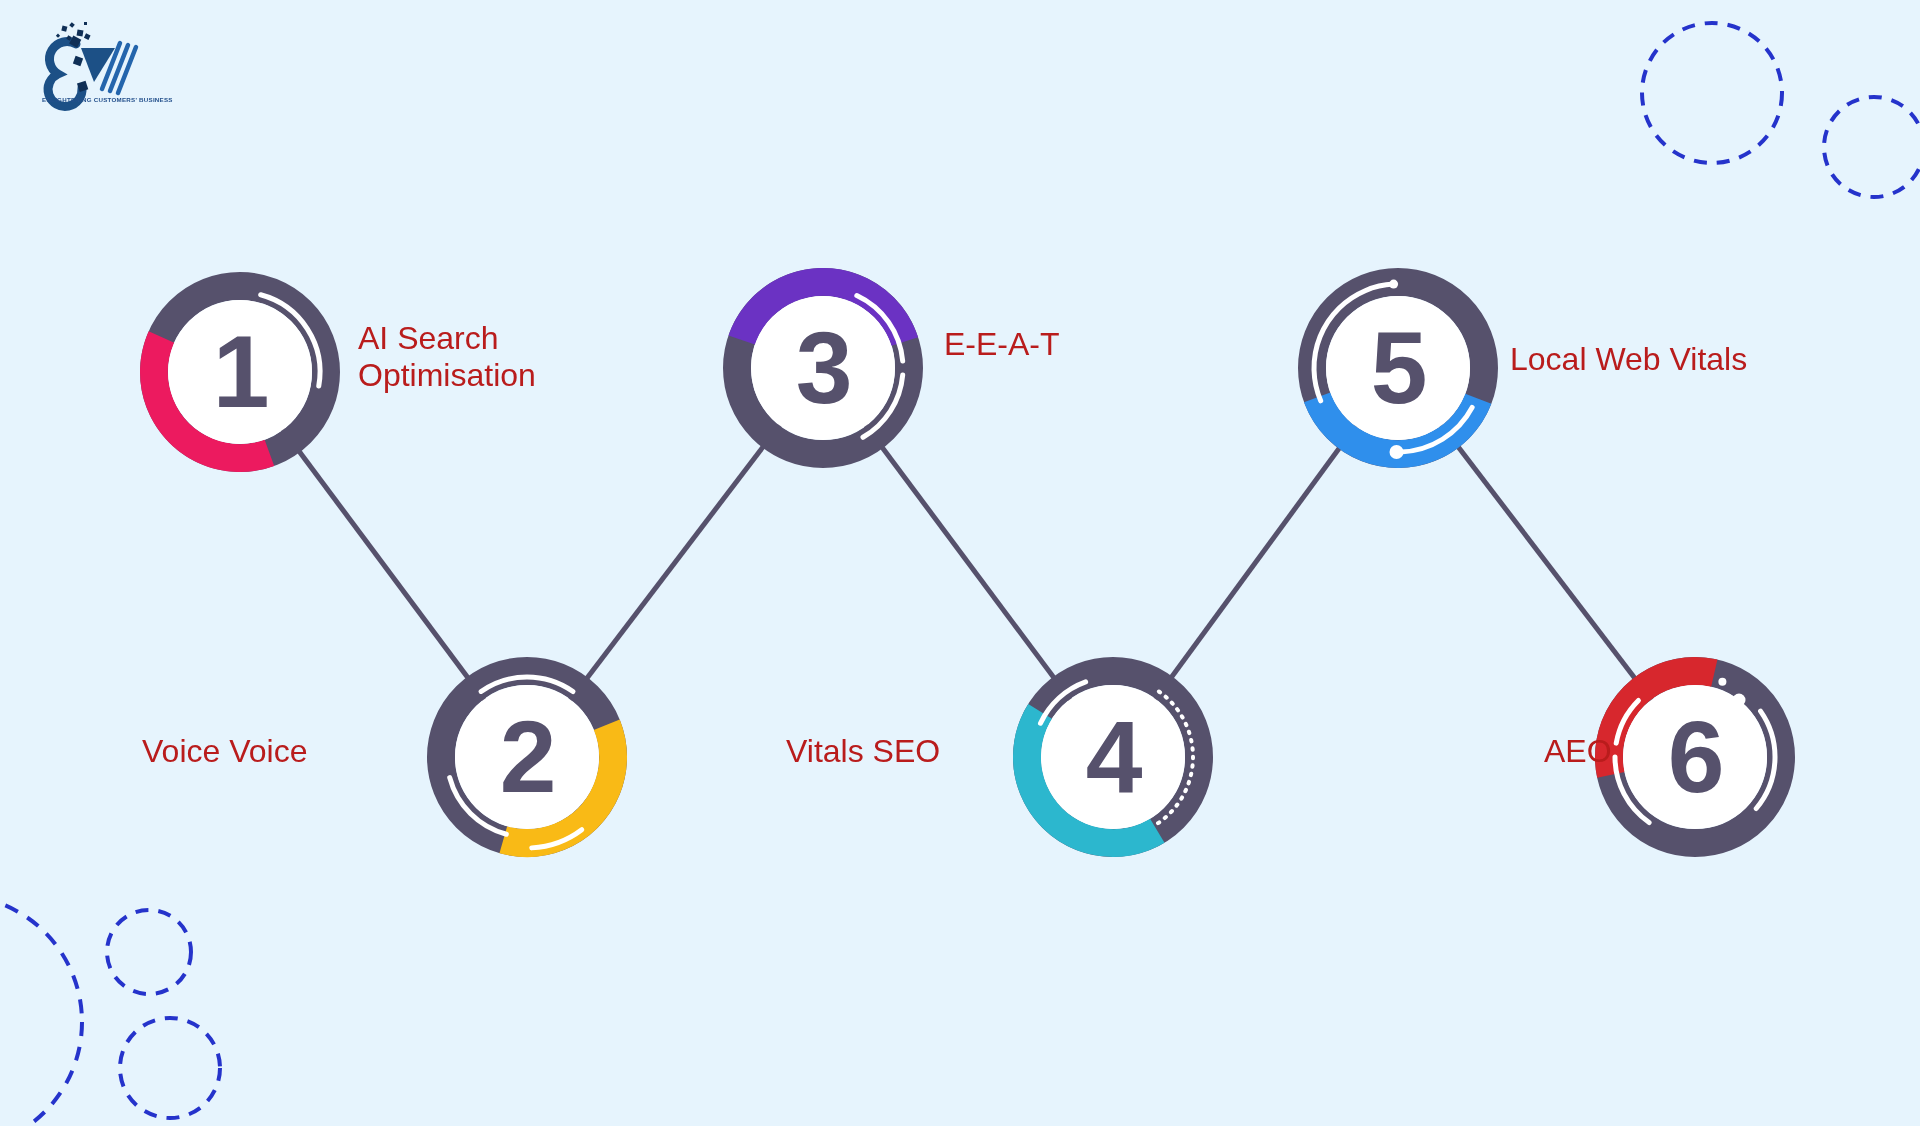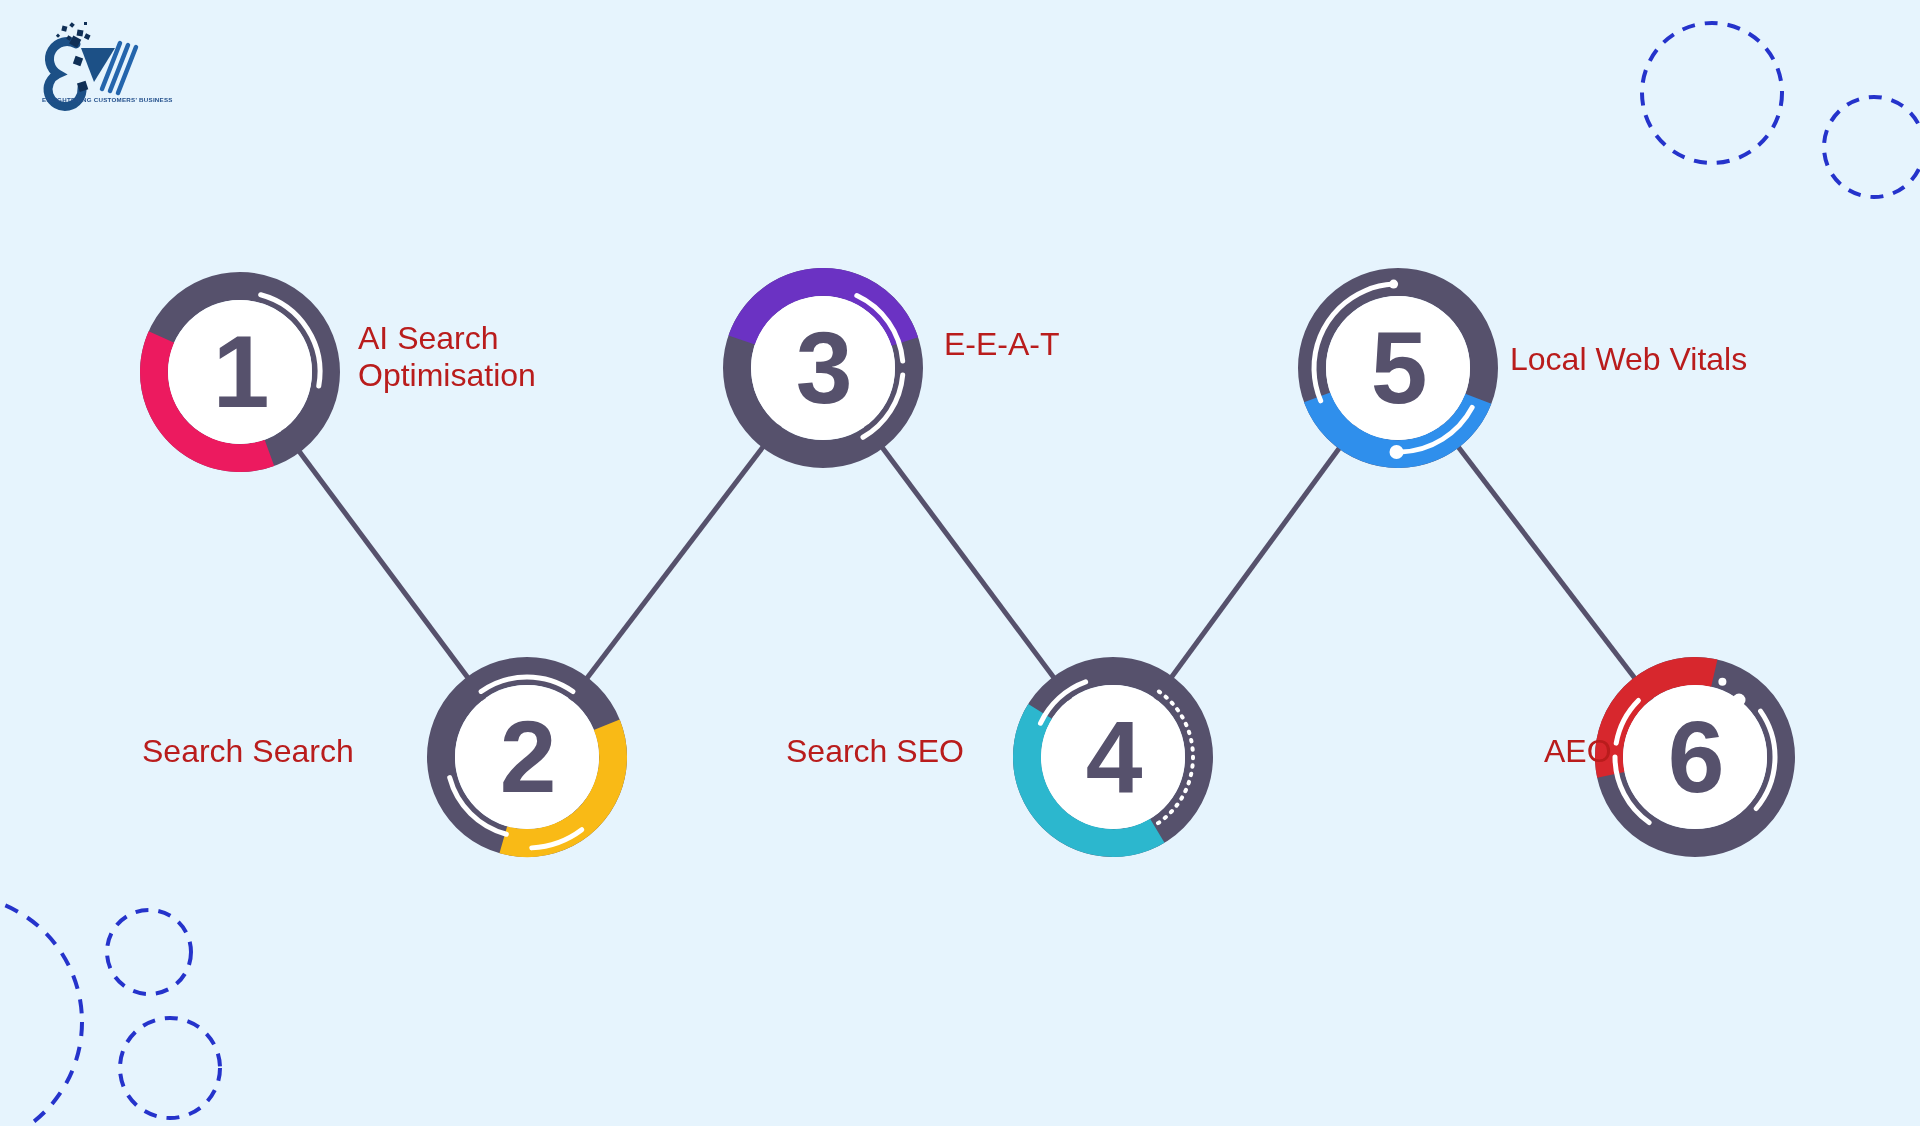--- a/index.html
+++ b/index.html
@@ -75,21 +75,21 @@
     <svg width="220" height="220" viewBox="0 0 220 220">
       <circle cx="110" cy="110" r="86" fill="none" stroke-width="28" stroke="#56516C"></circle>
       <circle cx="110" cy="110" r="86" fill="none" stroke-width="28" pathLength="360" stroke-dasharray="128 360" transform="rotate(-22 110 110)" stroke="#F9BA16"></circle>
       <circle cx="110" cy="110" r="72" fill="#FFFFFF"></circle>
       <circle class="warc" cx="110" cy="110" r="80" stroke-width="5" pathLength="360" stroke-dasharray="70 360" transform="rotate(-125 110 110)"></circle>
       <circle class="warc" cx="110" cy="110" r="80" stroke-width="5" pathLength="360" stroke-dasharray="60 360" transform="rotate(105 110 110)"></circle>
       <circle class="warc" cx="110" cy="110" r="91" stroke-width="5" pathLength="360" stroke-dasharray="34 360" transform="rotate(53 110 110)"></circle>
     </svg>
     <div class="num">2</div>
   </div>
-  <div class="label" style="left:142px;top:733px">Search Search</div>
+  <div class="label" style="left:142px;top:733px">Voice Voice</div>
 
   <div class="node" style="left:713px;top:258px">
     <svg width="220" height="220" viewBox="0 0 220 220">
       <circle cx="110" cy="110" r="86" fill="none" stroke-width="28" stroke="#56516C"></circle>
       <circle cx="110" cy="110" r="86" fill="none" stroke-width="28" pathLength="360" stroke-dasharray="143 360" transform="rotate(199 110 110)" stroke="#6B32C3"></circle>
       <circle cx="110" cy="110" r="72" fill="#FFFFFF"></circle>
       <circle class="warc" cx="110" cy="110" r="80" stroke-width="5" pathLength="360" stroke-dasharray="60 360" transform="rotate(-65 110 110)"></circle>
       <circle class="warc" cx="110" cy="110" r="80" stroke-width="5" pathLength="360" stroke-dasharray="55 360" transform="rotate(5 110 110)"></circle>
     </svg>
     <div class="num">3</div>
@@ -99,21 +99,21 @@
   <div class="node" style="left:1003px;top:647px">
     <svg width="220" height="220" viewBox="0 0 220 220">
       <circle cx="110" cy="110" r="86" fill="none" stroke-width="28" stroke="#56516C"></circle>
       <circle cx="110" cy="110" r="86" fill="none" stroke-width="28" pathLength="360" stroke-dasharray="153 360" transform="rotate(59 110 110)" stroke="#2CB7CE"></circle>
       <circle cx="110" cy="110" r="72" fill="#FFFFFF"></circle>
       <circle class="warc" cx="110" cy="110" r="80" stroke-width="5" pathLength="360" stroke-dasharray="45 360" transform="rotate(205 110 110)"></circle>
       <path class="warc" d="M155.9 44.5 A80 80 0 0 1 150 179.3" stroke-width="4" stroke-dasharray="1.5 7"></path>
     </svg>
     <div class="num">4</div>
   </div>
-  <div class="label" style="left:786px;top:733px">Search SEO</div>
+  <div class="label" style="left:786px;top:733px">Vitals SEO</div>
 
   <div class="node" style="left:1288px;top:258px">
     <svg width="220" height="220" viewBox="0 0 220 220">
       <circle cx="110" cy="110" r="86" fill="none" stroke-width="28" stroke="#56516C"></circle>
       <circle cx="110" cy="110" r="86" fill="none" stroke-width="28" pathLength="360" stroke-dasharray="139 360" transform="rotate(21 110 110)" stroke="#2F8FEC"></circle>
       <circle cx="110" cy="110" r="72" fill="#FFFFFF"></circle>
       <circle class="warc" cx="110" cy="110" r="84" stroke-width="5" pathLength="360" stroke-dasharray="110 360" transform="rotate(157 110 110)"></circle>
       <circle cx="105.6" cy="26.1" r="4.5" fill="#FFFFFF"></circle>
       <circle class="warc" cx="110" cy="110" r="84" stroke-width="5" pathLength="360" stroke-dasharray="60 360" transform="rotate(28 110 110)"></circle>
       <circle cx="108.5" cy="194" r="7" fill="#FFFFFF"></circle>

